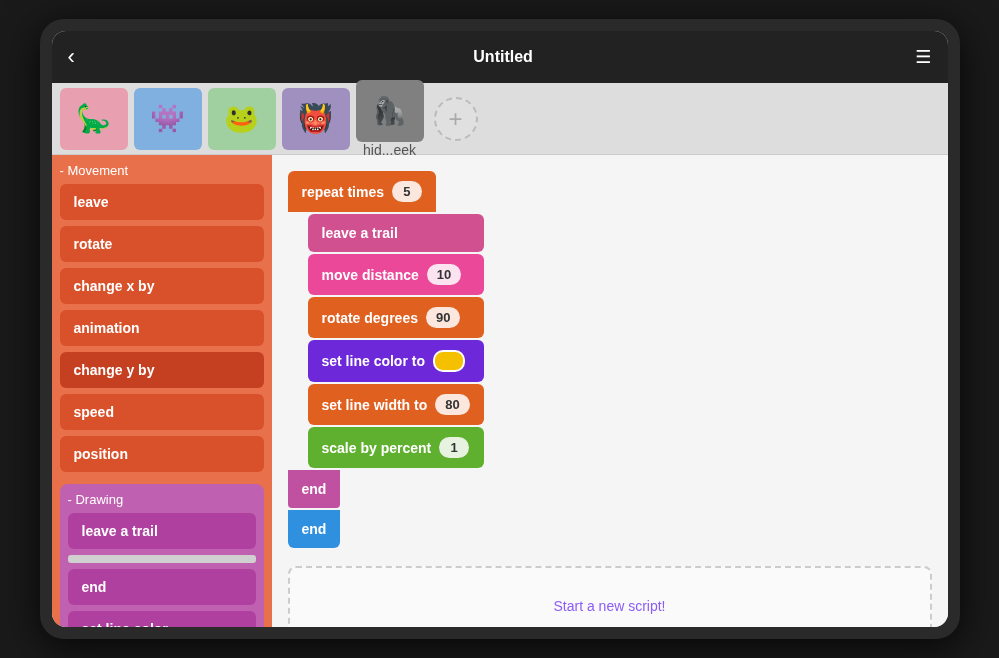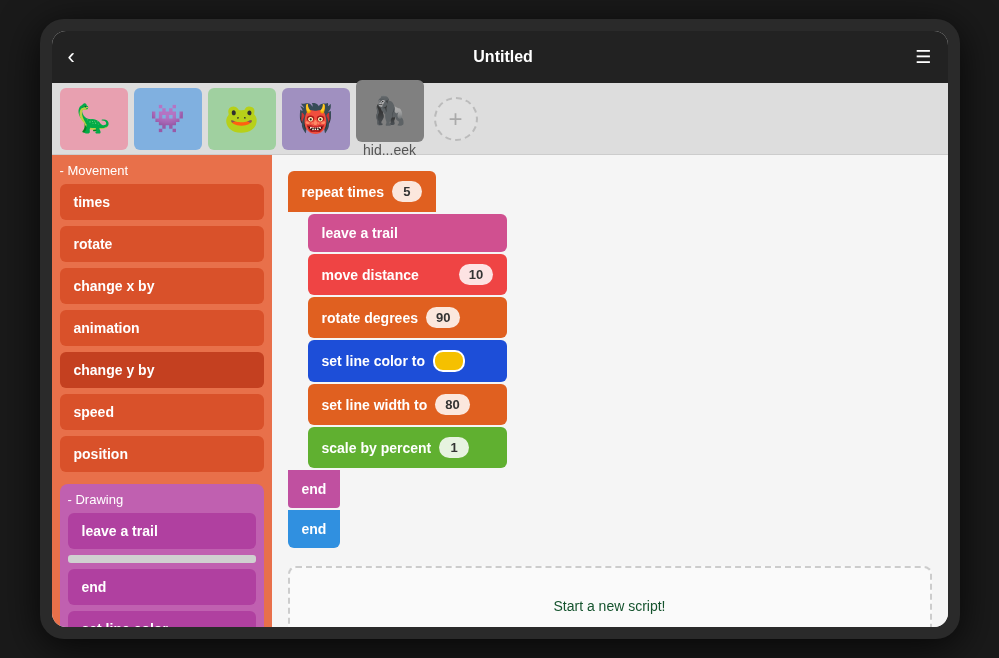--- a/index.html
+++ b/index.html
@@ -222,43 +222,43 @@
       height: 22px;
       background: #f5c000;
       border-radius: 10px;
       margin-left: 8px;
       border: 2px solid #fff;
     }
 
     
     .block-repeat { background: #e06020; border-radius: 6px 6px 0 0; }
     .block-trail  { background: #d05090; }
-    .block-move   { background: #ef4444; gap: 32px; }
+    .block-move   { background: #ec4899; }
     .block-rotate { background: #e06020; }
-    .block-linecolor { background: #1d4ed8; }
+    .block-linecolor { background: #6d28d9; }
     .block-linewidth { background: #e06020; }
     .block-scale  { background: #60b030; }
     .block-end    { background: #c050a0; border-radius: 0 0 4px 4px; }
     .block-end-outer { background: #3090e0; border-radius: 0 0 6px 6px; }
 
     
     .indent {
       margin-left: 20px;
     }
 
     
     .new-script-area {
       border: 2px dashed #ccc;
       border-radius: 8px;
       background: #fafafa;
       min-height: 80px;
       display: flex;
       align-items: center;
       justify-content: center;
-      color: #14532d;
+      color: #8b5cf6;
       font-size: 14px;
     }
 
     
     .char-monster-1 { background: #e8a0b0; }
     .char-monster-2 { background: #80b0e0; }
     .char-monster-3 { background: #a0d0a0; }
     .char-monster-4 { background: #a090c0; }
     .char-monster-5 { background: #808080; }
   </style>
@@ -291,21 +291,21 @@
         <div class="char-thumb char-monster-5">🦍</div>
         <div class="char-label">hid...eek</div>
       </div>
       <div class="add-char-btn">+</div>
     </div>
 
     <div class="main-content">
 
       <div class="sidebar">
         <div class="sidebar-section-label">- Movement</div>
-        <button class="sidebar-btn">times</button>
+        <button class="sidebar-btn">leave</button>
         <button class="sidebar-btn">rotate</button>
         <button class="sidebar-btn">change x by</button>
         <button class="sidebar-btn">animation</button>
         <button class="sidebar-btn active">change y by</button>
         <button class="sidebar-btn">speed</button>
         <button class="sidebar-btn">position</button>
 
         <div class="sidebar-section-drawing">
           <div class="section-bg">
             <div class="sidebar-section-label">- Drawing</div>

